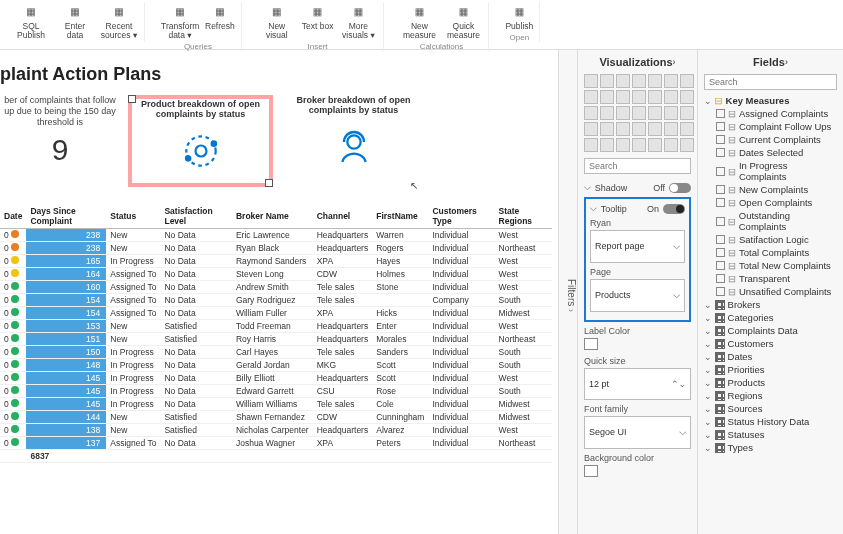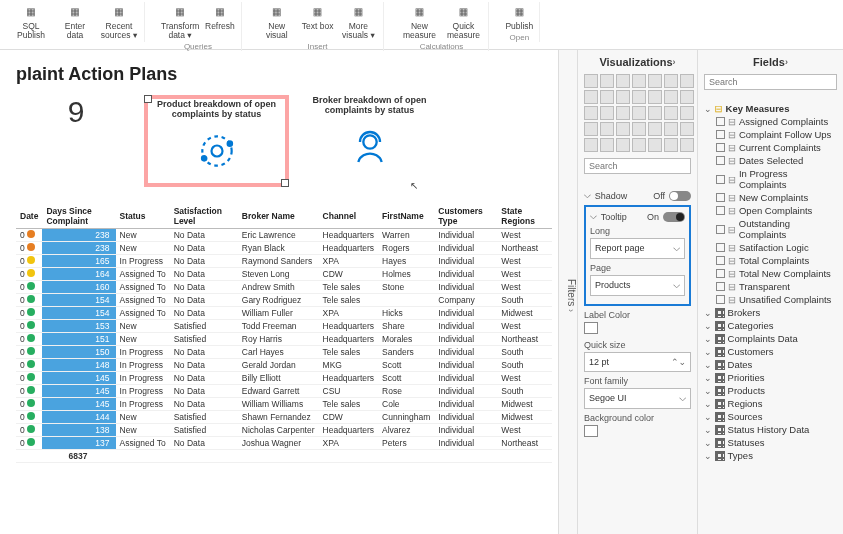--- a/index.html
+++ b/index.html
@@ -5,21 +5,21 @@
 * { box-sizing: border-box; margin: 0; padding: 0; font-family: "Segoe UI", Arial, sans-serif; }
 body { width: 843px; height: 534px; overflow: hidden; background: #fff; font-size: 10px; color: #333; position: relative;}
 .ribbon { display: flex; height: 50px; border-bottom: 1px solid #ddd; padding: 2px 6px; gap: 10px; align-items: flex-start;}
 .ribbon-group { display: flex; flex-direction: column; align-items: center; border-right: 1px solid #eee; padding: 0 6px;}
 .ribbon-items { display: flex; gap: 6px;}
 .ribbon-item { display: flex; flex-direction: column; align-items: center; gap: 2px; cursor: pointer; }
 .ribbon-item .ri-icon { width: 18px; height: 18px; display:flex; align-items:center; justify-content:center; color:#555; }
 .ribbon-item .ri-label { font-size: 8.5px; color: #444; text-align: center; line-height: 1.05; max-width: 38px;}
 .ribbon-group-label { font-size: 8px; color: #888; margin-top: 2px;}
 .main { display: flex; height: 484px;}
-.canvas { flex: 1; padding: 6px 6px 6px 16px; overflow: hidden;}
+.canvas { flex: 1; padding: 6px 6px 6px 0; overflow: hidden;}
 .title { font-size: 18px; font-weight: 600; color: #222; margin: 8px 0 10px 0;}
 .kpi-row { display: flex; gap: 8px; margin-bottom: 4px;}
 .kpi { flex: 0 0 120px; text-align: center;}
 .kpi-desc { font-size: 9px; color: #444; margin-bottom: 6px; line-height: 1.2;}
 .kpi-val { font-size: 30px; font-weight: 300;}
 .chart-card { flex: 0 0 145px; text-align: center;}
 .chart-title { font-size: 9px; font-weight: 600; margin-bottom: 4px;}
 .chart-ico { width: 52px; height: 52px; margin: 6px auto; display: flex; align-items:center; justify-content:center; color:#0078d4;}
 .selected-viz { border: 4px solid #fca5a5; position: relative;}
 .selected-viz::before, .selected-viz::after { content:''; position:absolute; width:6px; height:6px; background:#fff; border:1px solid #555;}
@@ -29,28 +29,28 @@
 td { padding: 1px 4px; border-bottom: 1px solid #f0f0f0; white-space: nowrap;}
 .days-cell { background: #4aa3df; color:#fff; text-align:right; padding-right:6px;}
 .dot { display:inline-block; width:8px; height:8px; border-radius:50%;}
 .filters-tab { width: 20px; background: #f7f7f7; border-left:1px solid #ddd; border-right:1px solid #ddd; writing-mode: vertical-rl; text-align:center; padding-top:8px; font-size:10px; color:#555;}
 .viz-pane { width: 120px; background: #f7f7f7; padding: 6px; border-right:1px solid #ddd;}
 .pane-head { font-size: 11px; font-weight: 600; margin-bottom: 6px; display:flex; justify-content:center; align-items:center;}
 .viz-grid { display: grid; grid-template-columns: repeat(7, 14px); gap: 2px; margin-bottom: 6px;}
 .viz-grid div { width:14px; height:14px; background:#e3e3e3; border:1px solid #bbb;}
 .form-row { margin: 4px 0;}
 .form-row label { font-size: 9px; color:#555; display:block; margin-bottom:2px;}
-.form-row .sel { background:#fff; border:1px solid #bbb; padding:4px 4px; font-size:9px; display:flex; justify-content:space-between;}
+.form-row .sel { background:#fff; border:1px solid #bbb; padding:10px 4px; font-size:9px; display:flex; justify-content:space-between;}
 .toggle { display:flex; align-items:center; gap:4px; font-size:9px; color:#444;}
 .switch { width:22px; height:10px; background:#888; border-radius:5px; position:relative;}
 .switch.on::after { content:''; position:absolute; right:1px; top:1px; width:8px; height:8px; background:#222; border-radius:50%;}
 .switch.off::after { content:''; position:absolute; left:1px; top:1px; width:8px; height:8px; background:#fff; border-radius:50%;}
 .highlight-box { border: 2px solid #1a7bd6; padding: 4px; margin: 2px 0;}
 .fields-pane { width: 145px; background:#f7f7f7; padding: 6px;}
-.search-box { background:#fff; border:1px solid #bbb; padding:2px 4px; font-size:9px; width:100%; margin-bottom:12px;}
+.search-box { background:#fff; border:1px solid #bbb; padding:2px 4px; font-size:9px; width:100%; margin-bottom:4px;}
 .field-group { font-size: 9.5px; color:#333;}
 .field-group .grp { display:flex; align-items:center; gap:3px; padding:1px 0; cursor:pointer;}
 .field-group .fld { display:flex; align-items:center; gap:3px; padding:1px 0 1px 12px;}
 .chk { width:9px; height:9px; border:1px solid #888;}
 .chev { font-size:9px; color:#666;}
 .cursor-pointer { position:absolute; left: 410px; top: 180px;}
 tfoot td { font-weight:600; border-top:1px solid #888;}
 .colorbox { width:14px; height:12px; border:1px solid #888; background:#fff; display:inline-block;}
 .ico-table { display:inline-block; width:10px; height:10px; border:1px solid #666; background:linear-gradient(#666 2px, transparent 2px), linear-gradient(90deg, #666 2px, transparent 2px); background-size: 5px 5px;}
 </style>
@@ -127,20 +127,21 @@
       </div>
       <div class="ribbon-group-label">Open</div>
     </div>
   </div>
 
 <div class="main">
   <div class="canvas">
     <div class="title">plaint Action Plans</div>
     <div class="kpi-row">
       <div class="kpi">
+        <div class="kpi-desc">ber of complaints that follow up due to being the 150 day threshold is</div>
         <div class="kpi-val">9</div>
       </div>
       <div class="chart-card selected-viz">
         <div class="chart-title">Product breakdown of open complaints by status</div>
         <div class="chart-ico">
           <svg width="44" height="44" viewBox="0 0 24 24" fill="none" stroke="currentColor" stroke-width="1.2">
               <circle cx="12" cy="12" r="3"></circle>
               <circle cx="12" cy="12" r="8" stroke-dasharray="2 2"></circle>
               <circle cx="19" cy="8" r="1.2" fill="currentColor"></circle>
               <circle cx="5" cy="16" r="1.2" fill="currentColor"></circle>
@@ -251,21 +252,21 @@
             <td>Individual</td>
             <td>Midwest</td>
           </tr>
           <tr>
             <td>0 <span class="dot" style="background:#27ae60"></span></td>
             <td class="days-cell">153</td>
             <td>New</td>
             <td>Satisfied</td>
             <td>Todd Freeman</td>
             <td>Headquarters</td>
-            <td>Share</td>
+            <td>Enter</td>
             <td>Individual</td>
             <td>West</td>
           </tr>
           <tr>
             <td>0 <span class="dot" style="background:#27ae60"></span></td>
             <td class="days-cell">151</td>
             <td>New</td>
             <td>Satisfied</td>
             <td>Roy Harris</td>
             <td>Headquarters</td>
@@ -358,21 +359,21 @@
             <td>Joshua Wagner</td>
             <td>XPA</td>
             <td>Peters</td>
             <td>Individual</td>
             <td>Northeast</td>
           </tr>
         </tbody>
       <tfoot>
           <tr>
             <td></td>
-            <td style="text-align:center;padding-right:6px;">6837</td>
+            <td style="text-align:left;padding-right:6px;">6837</td>
             <td colspan="7"></td>
           </tr>
         </tfoot>
     </table>
   </div>
 
   <div class="filters-tab"><span>Filters</span> <span class="chev">›</span></div>
 
   <div class="viz-pane">
     <div class="pane-head">
@@ -424,21 +425,21 @@
         <span class="switch off"></span>
       </div>
     <div class="highlight-box">
       <div class="toggle">
           <span class="chev">⌵</span>
           <span>Tooltip</span>
           <span style="margin-left:auto">On</span>
           <span class="switch on"></span>
         </div>
       <div class="form-row">
-          <label>Long</label>
+          <label>Ryan</label>
           <div class="sel">
             <span>Report page</span>
             <span class="chev">⌵</span>
           </div>
         </div>
       <div class="form-row">
           <label>Page</label>
           <div class="sel">
             <span>Products</span>
             <span class="chev">⌵</span>

